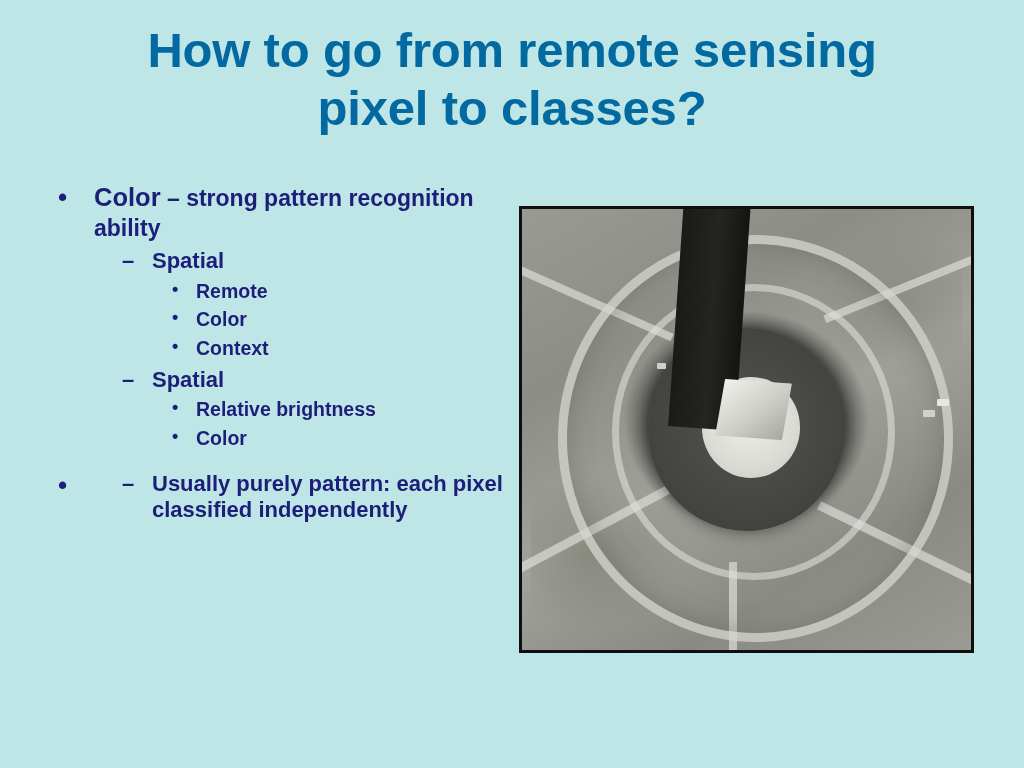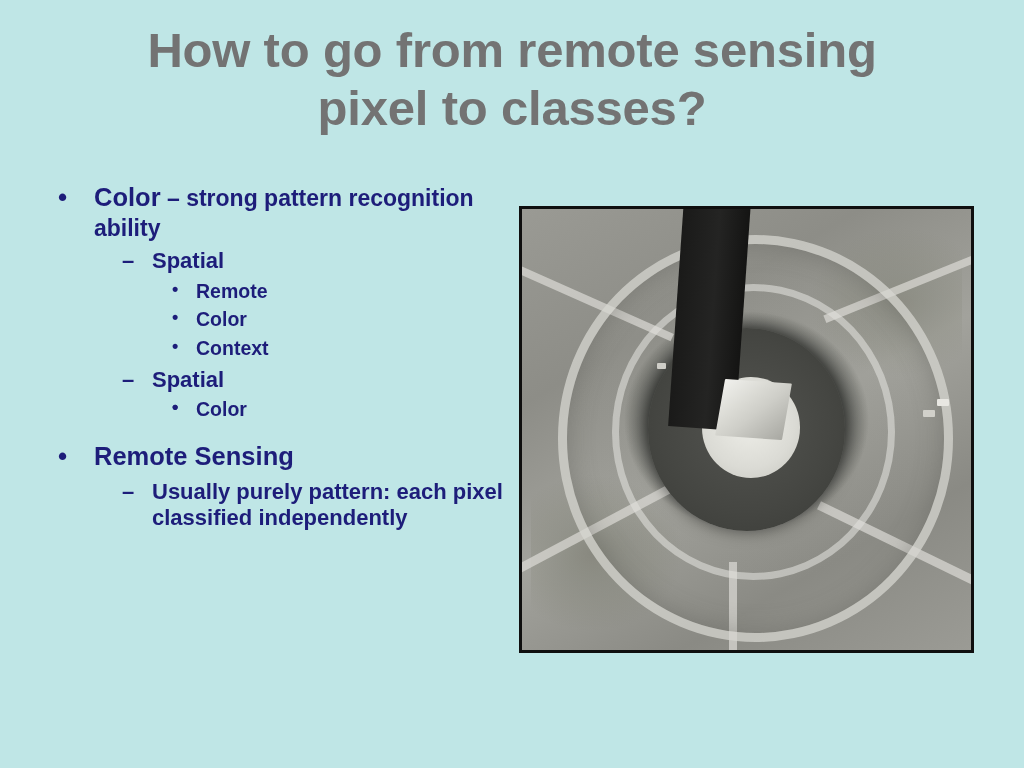--- a/index.html
+++ b/index.html
@@ -18,21 +18,21 @@
     width: 1024px;
     height: 768px;
     background: #bfe6e6;
   }
   .slide-title {
     position: absolute;
     top: 22px;
     left: 60px;
     width: 904px;
     text-align: center;
-    color: #737373;
+    color: #0369a1;
     font-size: 49px;
     font-weight: bold;
     line-height: 1.18;
     letter-spacing: -0.2px;
   }
   .content {
     position: absolute;
     top: 183px;
     left: 48px;
     width: 460px;
@@ -251,30 +251,30 @@
       <span>Context</span>
     </div>
 
     <div class="lvl2">
       <span class="dash">–</span>
       <span>Spatial</span>
     </div>
 
     <div class="lvl3">
       <span class="bullet">•</span>
+      <span>Relative brightness</span>
     </div>
 
     <div class="lvl3">
       <span class="bullet">•</span>
       <span>Color</span>
     </div>
 
     <div class="lvl1 gap-before">
       <span class="bullet">•</span>
-      <span>Remote Sensing</span>
     </div>
 
     <div class="para-2">
       <span class="dash">–</span>
       <span>Usually purely pattern: each pixel classified independently</span>
     </div>
 
   </div>
 
   <div class="photo-frame">

